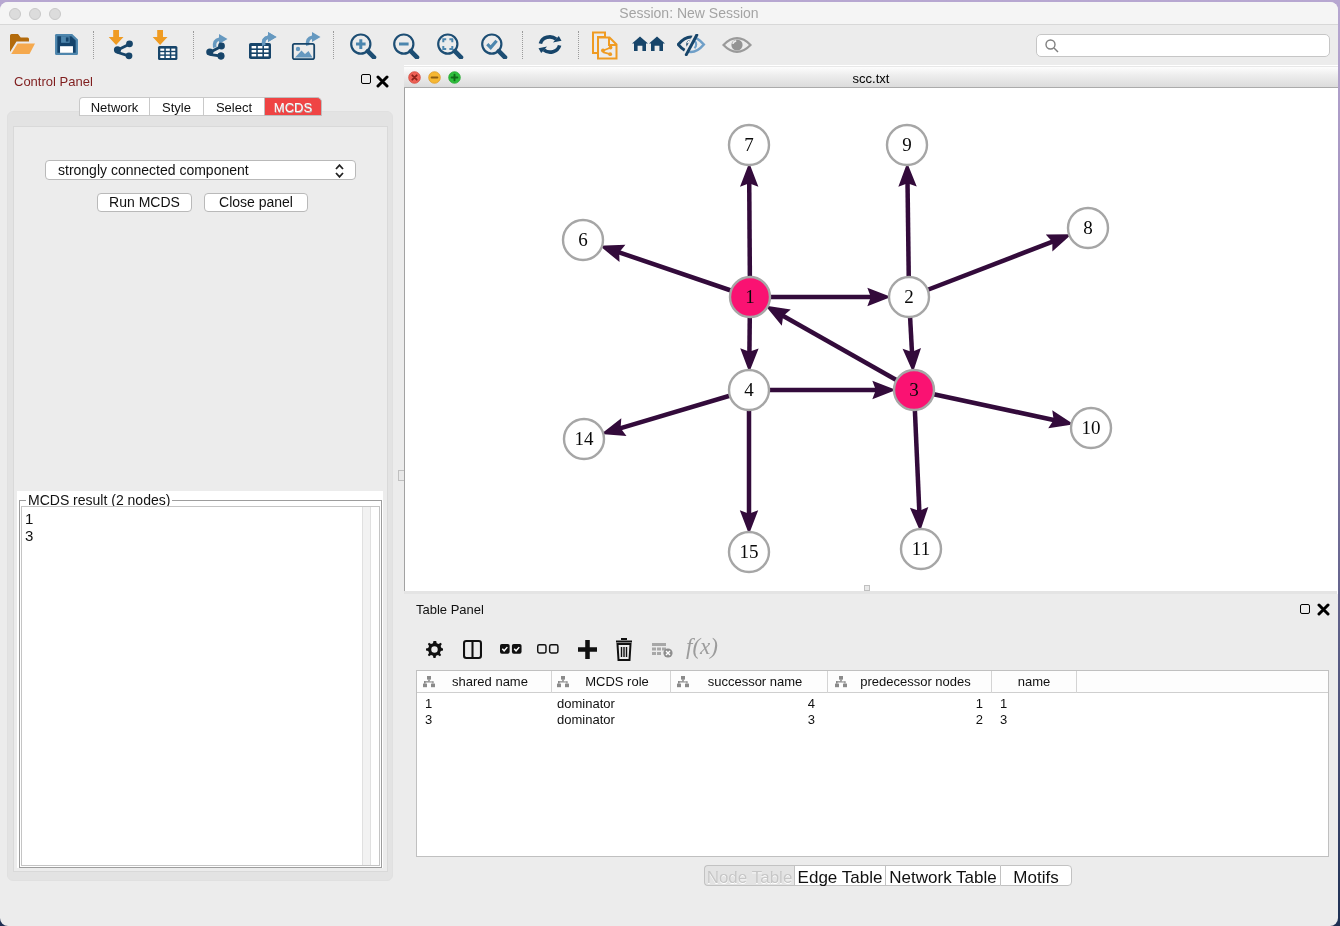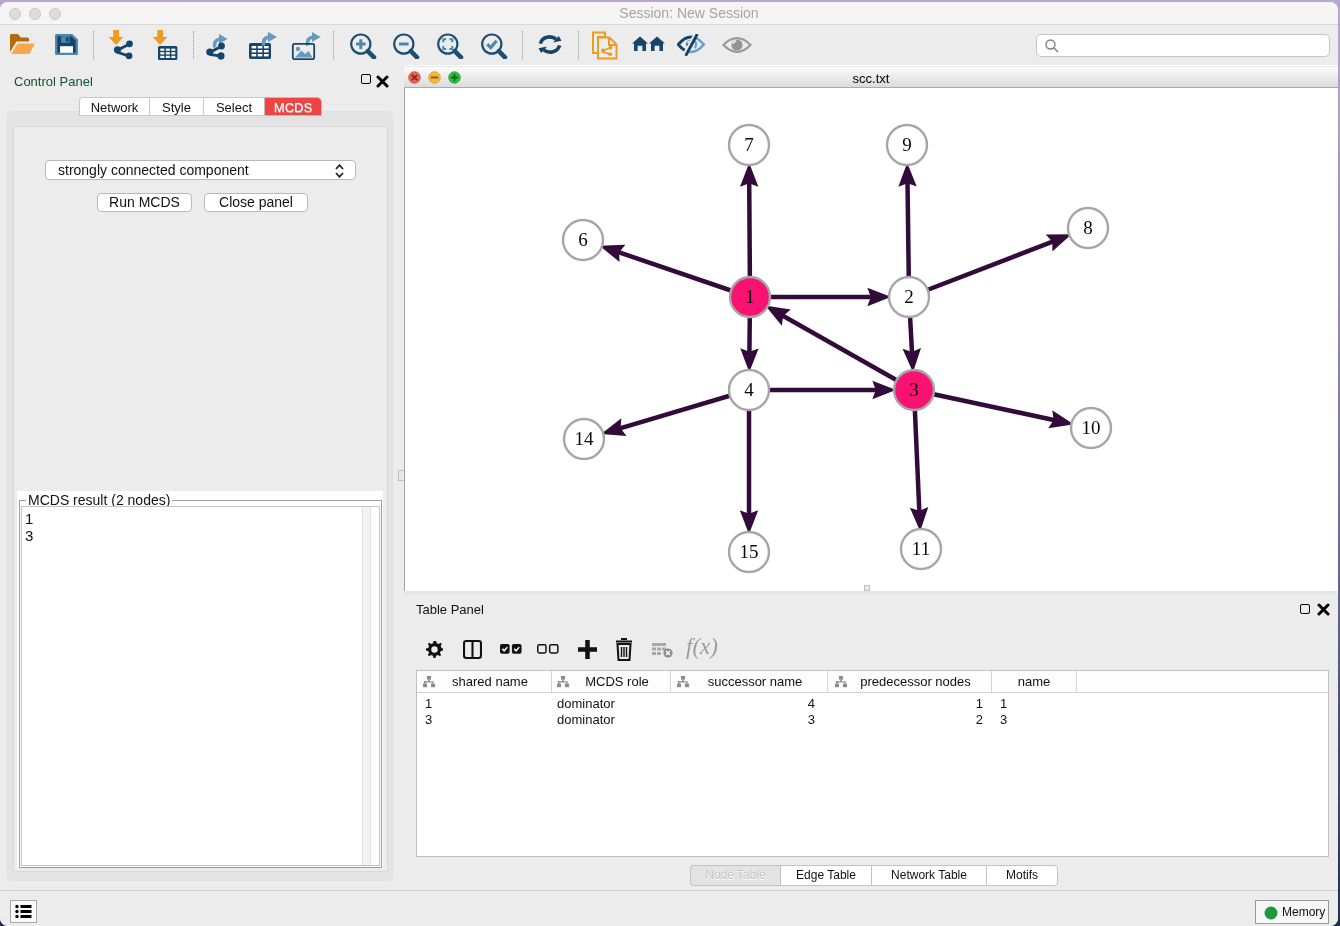--- a/index.html
+++ b/index.html
@@ -15,21 +15,21 @@
   background:#dcdcdc; border:1px solid #c8c8c8; }
 #wintitle { position:absolute; top:3px; width:100%; text-align:center; color:#a4a4a4; font-size:14px; }
 
 #toolbar { position:absolute; left:0; top:24px; width:100%; height:39px; background:#ececec; }
 .tsep { position:absolute; top:5px; height:28px; width:0; border-left:1px dotted #9a9a9a; }
 .ticon { position:absolute; top:4px; }
 #searchbox { position:absolute; left:1036px; top:8px; width:294px; height:23px; background:#fff;
   border:1px solid #c6c6c6; border-radius:5px; }
 
 #cpanel { position:absolute; left:0; top:63px; width:401px; height:825px; background:#ececec; }
-#cptitle { position:absolute; left:14px; top:9px; font-size:13px; color:#14532d; }
+#cptitle { position:absolute; left:14px; top:9px; font-size:13px; color:#7f1d1d; }
 .hdrbtn-sq { position:absolute; width:10px; height:10px; border:1.6px solid #000; border-radius:2px; top:11px; }
 .tabsrow { position:absolute; top:32px; left:79px; height:19px; display:flex; font-size:13px; z-index:5; }
 .tab { background:#fff; border:1px solid #c9c9c9; border-right:none; padding:2px 0 0;
   color:#111; text-align:center; height:19px; }
 .tab.first { border-radius:4px 0 0 0; }
 .tab.sel { background:#ef4444; color:#fdfdfd; text-shadow:0.5px 1px 0 #b5b5b5; border-radius:0 5px 0 0;
   border-right:1px solid #bdbdbd; border-color:#bdbdbd; }
 #cpouter { position:absolute; left:7px; top:46px; width:386px; height:770px; background:#e3e3e3;
   border-radius:6px; border:1px solid #e0e0e0; }
 #cpinner { position:absolute; left:5px; top:14px; width:375px; height:746px; background:#ececec;
@@ -66,21 +66,21 @@
 #tpanel { position:absolute; left:404px; top:595px; width:934px; height:293px; background:#ececec; }
 #tptitle { position:absolute; left:12px; top:5px; font-size:13px; color:#111; }
 #ttoolbar { position:absolute; left:8px; top:31px; width:922px; height:34px; }
 #ttable { position:absolute; left:12px; top:73px; width:913px; height:187px; background:#fff;
   border:1px solid #c0c0c0; }
 #thead { position:absolute; left:0; top:0; width:100%; height:22px; background:#fdfdfd;
   border-bottom:1px solid #cfcfcf; font-size:13px; color:#111; }
 .hcell { position:absolute; top:0; height:22px; border-right:1px solid #d4d4d4; text-align:center;
   padding-top:3px; }
 .trow { position:absolute; font-size:13px; color:#111; height:16px; line-height:16px; }
-.tabs2 { position:absolute; top:268px; left:286px; display:flex; font-size:12px; }
+.tabs2 { position:absolute; top:268px; left:300px; display:flex; font-size:17px; }
 .tab2 { background:#fff; border:1px solid #c2c2c2; border-right:none; height:21px; padding-top:2px; text-align:center; color:#111; box-sizing:border-box; }
 .tab2.first { border-radius:4px 0 0 4px; }
 .tab2.last { border-radius:0 4px 4px 0; border-right:1px solid #c2c2c2; }
 .tab2.sel { background:#e3e3e3; color:#c6c6c6; text-shadow:0 1px 0 #fff; }
 
 #statusbar { position:absolute; left:0; top:888px; width:1338px; height:36px; background:#ececec;
   border-top:1px solid #cfcfcf; }
 #listbtn { position:absolute; left:10px; top:9px; width:27px; height:23px; background:#fafafa;
   border:1px solid #a8a8a8; }
 #membtn { position:absolute; left:1255px; top:9px; width:74px; height:24px; background:#f7f7f7;
@@ -513,31 +513,13 @@
       <div class="trow" style="left:583px; top:41px;">3</div>
     </div>
     <div class="tabs2">
       <div class="tab2 first sel" style="width:90px;">Node Table</div>
       <div class="tab2" style="width:91px;">Edge Table</div>
       <div class="tab2" style="width:115px;">Network Table</div>
       <div class="tab2 last" style="width:72px;">Motifs</div>
     </div>
   </div>
 
-  <div id="statusbar">
-    <div id="listbtn">
-      <svg width="17" height="15" style="position:absolute;left:4px;top:3px;" viewBox="0 0 17 15">
-        <circle cx="2" cy="2.5" r="1.7" fill="#000"></circle>
-          <circle cx="2" cy="7.5" r="1.7" fill="#000"></circle>
-          <circle cx="2" cy="12.5" r="1.7" fill="#000"></circle>
-        <rect x="5.5" y="1" width="11" height="3" fill="#000"></rect>
-          <rect x="5.5" y="6" width="11" height="3" fill="#000"></rect>
-          <rect x="5.5" y="11" width="11" height="3" fill="#000"></rect>
-      </svg>
-    </div>
-    <div id="membtn">
-      <svg width="14" height="14" style="position:absolute;left:8px;top:5px;">
-          <circle cx="7" cy="7" r="6.5" fill="#1d9939"></circle>
-        </svg>
-      <span style="position:absolute;left:26px;top:4px;">Memory</span>
-    </div>
-  </div>
 </div>
 
 </body></html>

